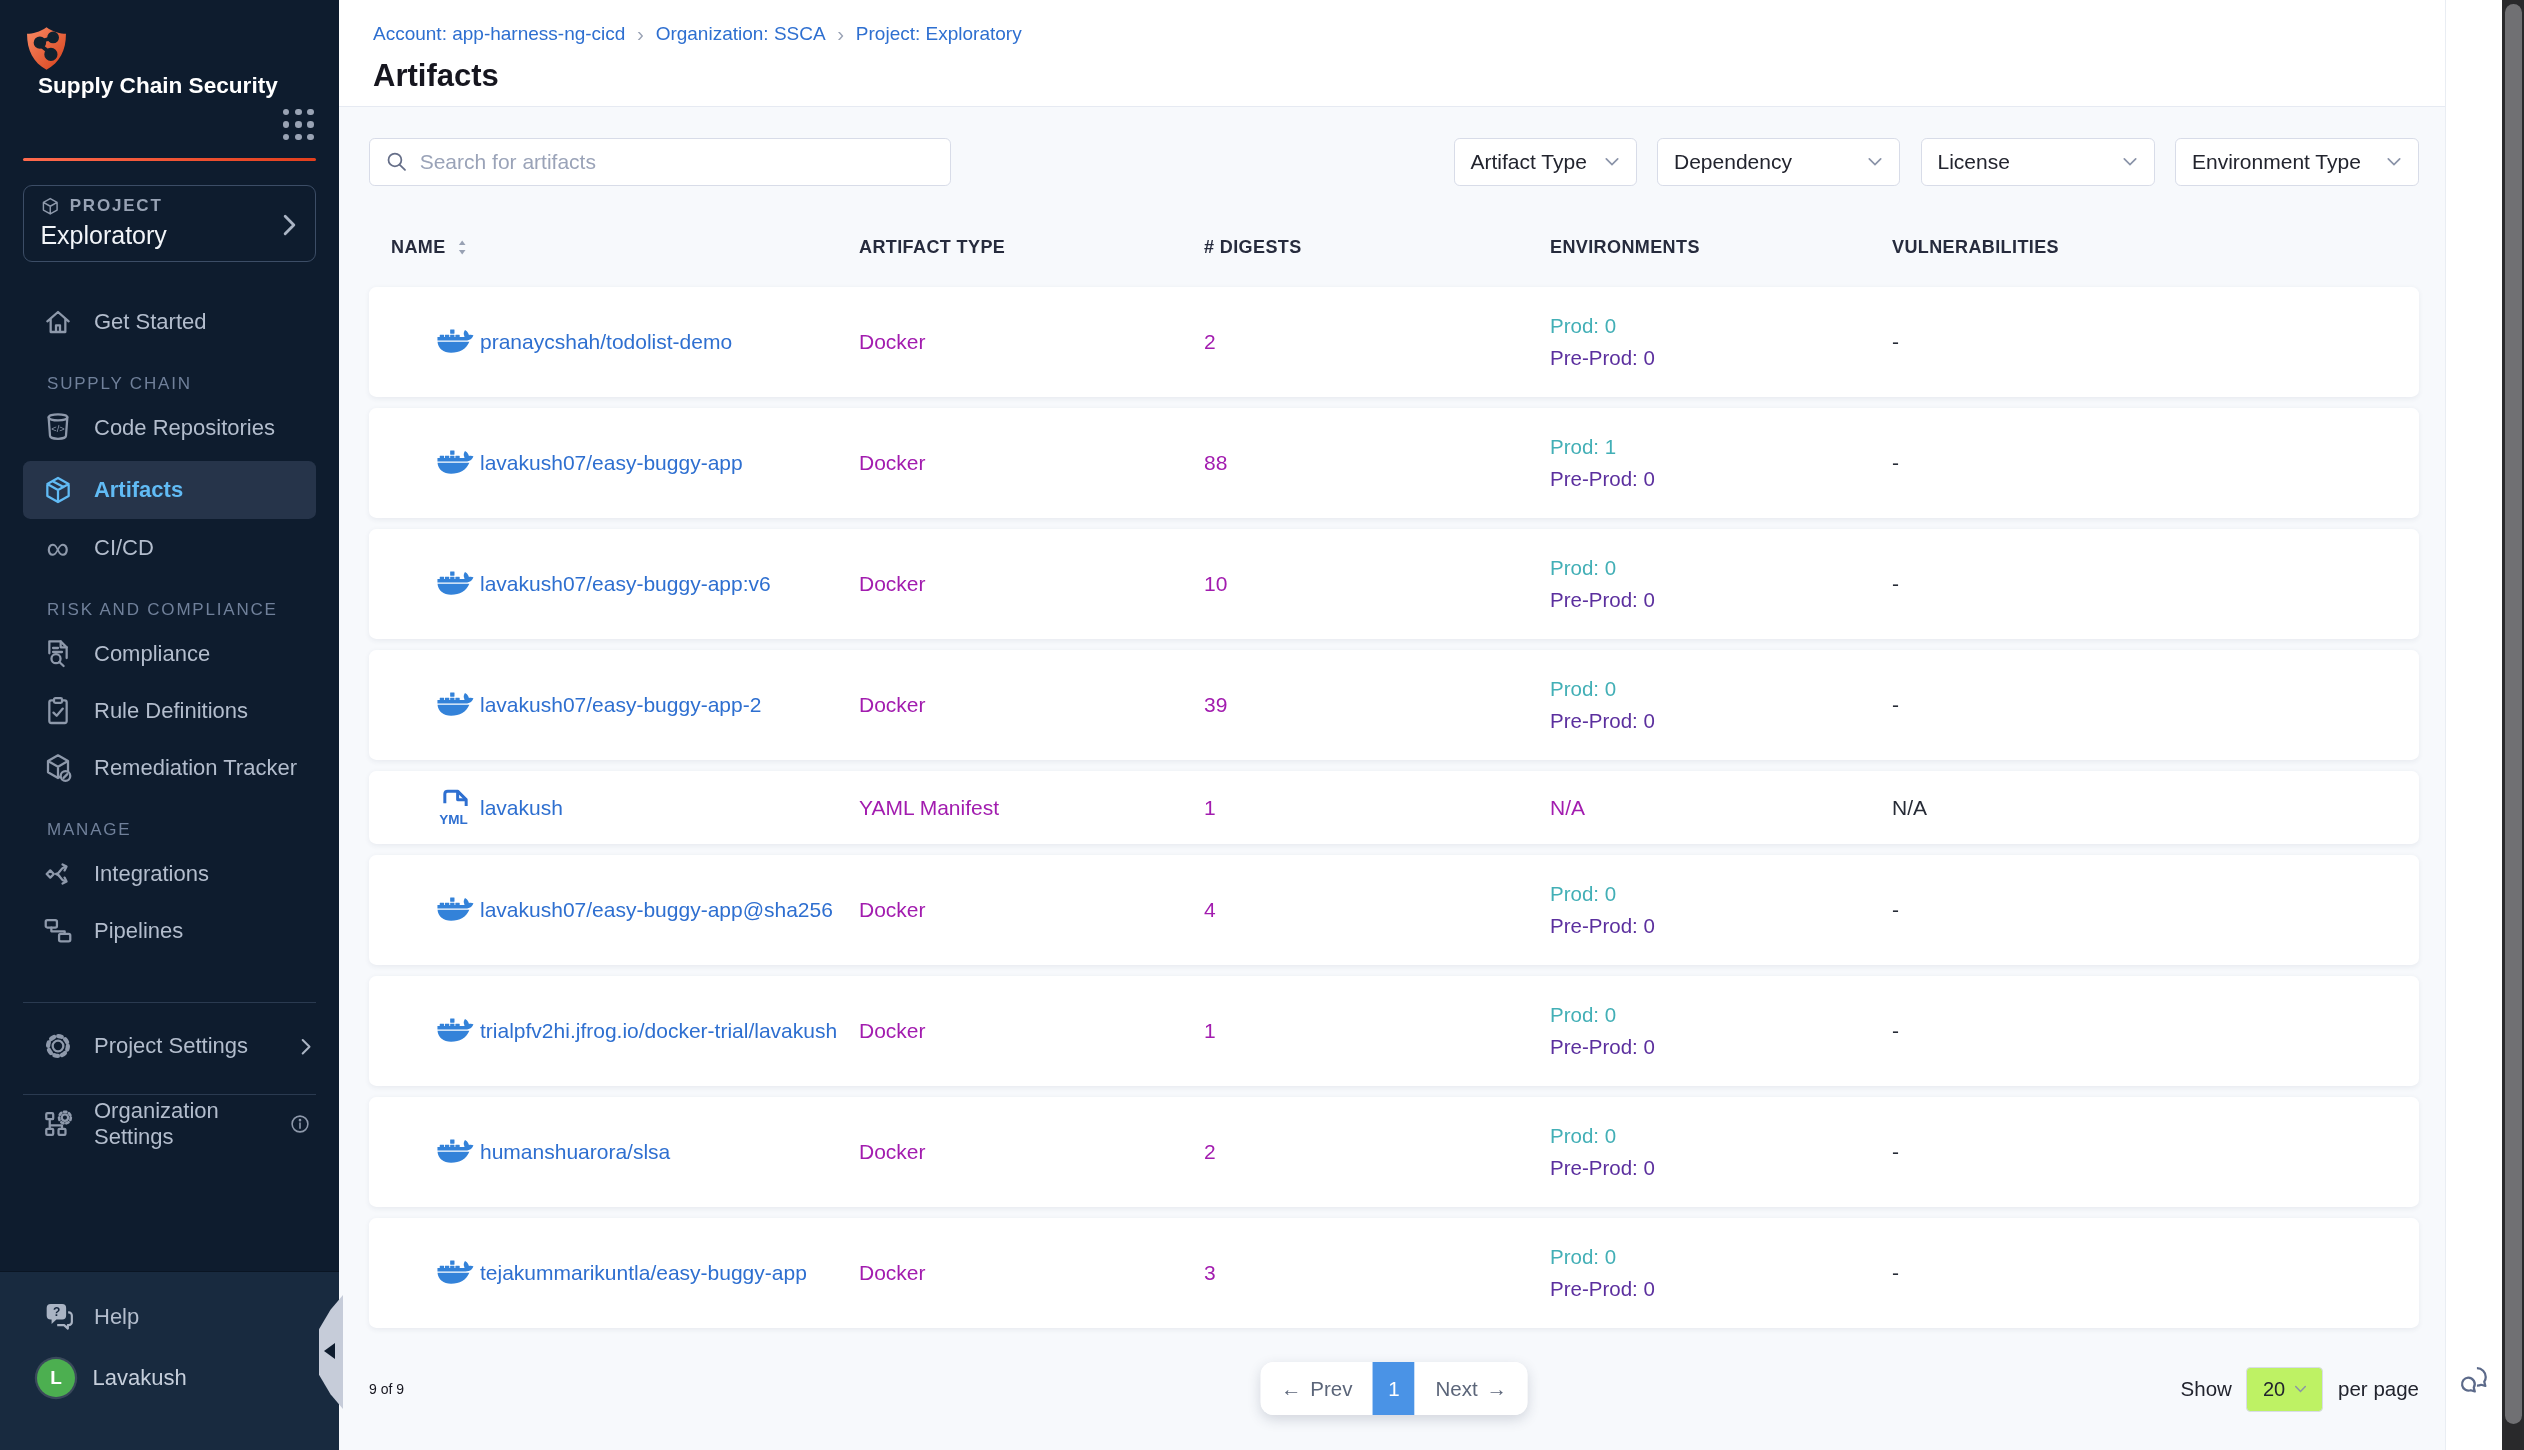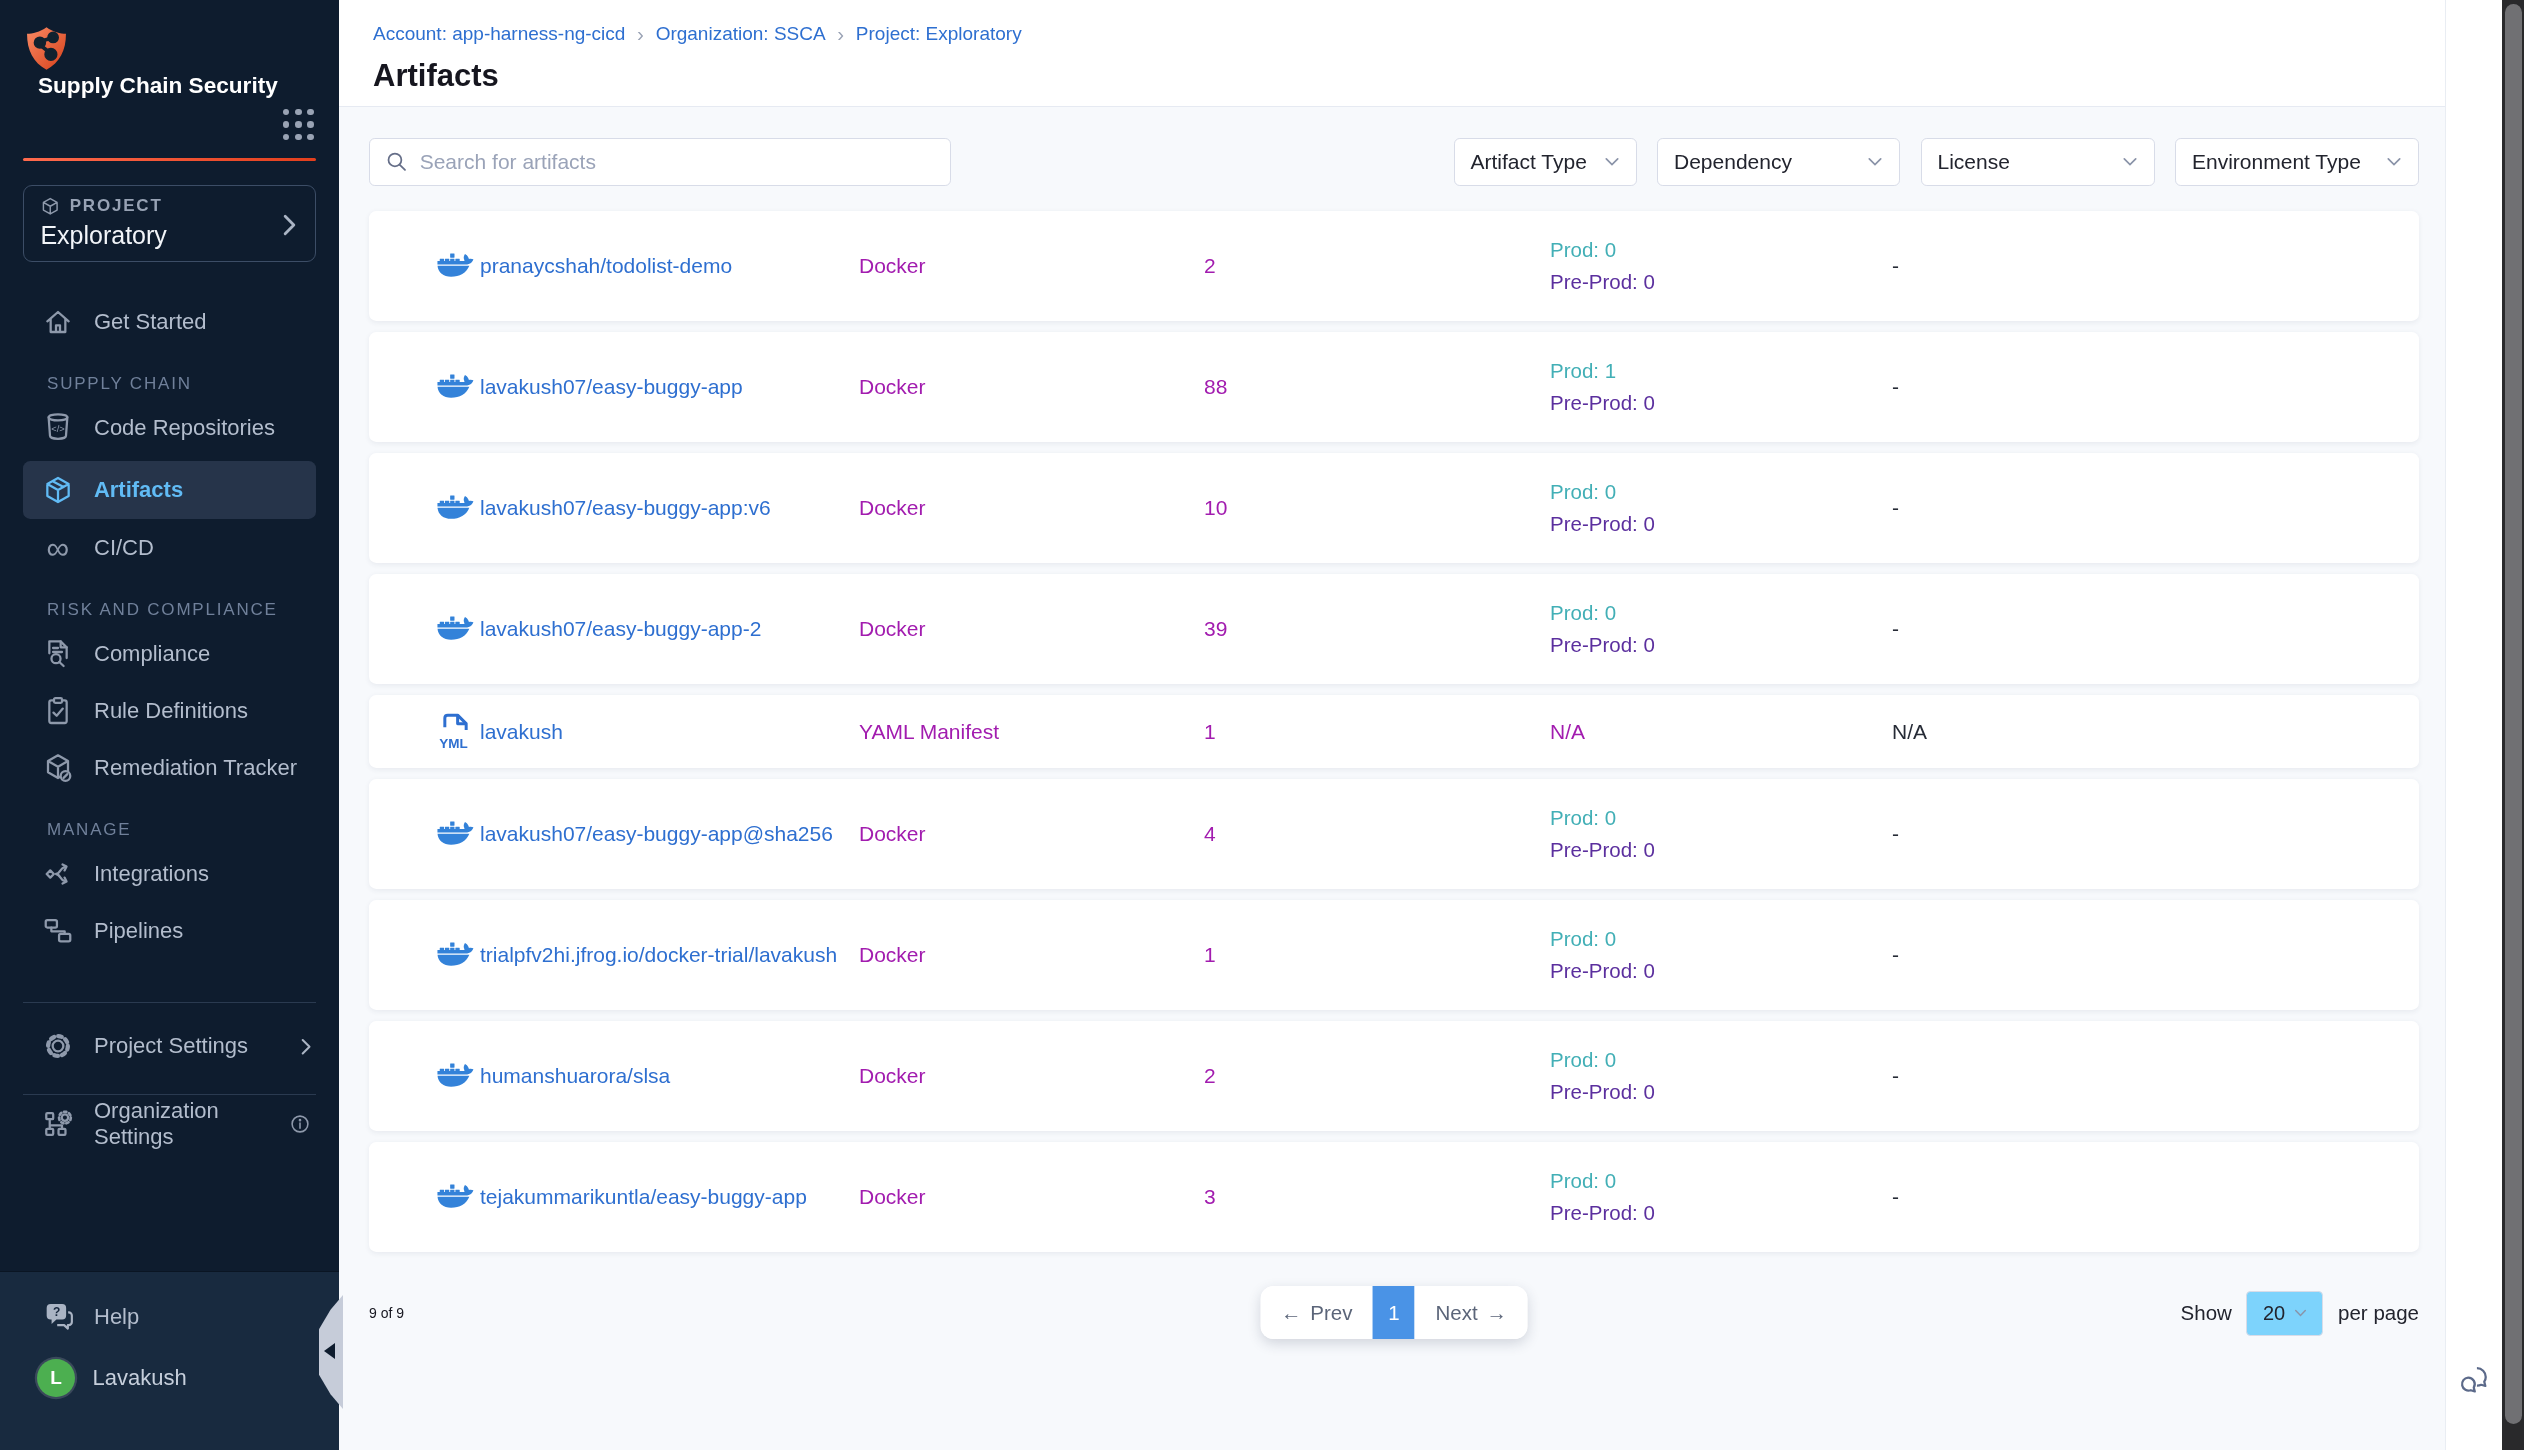--- a/index.html
+++ b/index.html
@@ -77,21 +77,21 @@
   .env-preprod { color:#5b2f9e; }
   .vuln-cell { font-size:21px; color:#262b36; }
 
   .pagination { position:relative; margin-top:34px; height:54px; display:flex; align-items:center; }
   .pg-count { font-size:14px; color:#16161f; }
   .pg-pill { position:absolute; left:50%; top:0; transform:translateX(-50%); height:53px; background:#fff; border-radius:13px; box-shadow:0 4.4px 13px rgba(40,50,80,.18); display:flex; align-items:stretch; overflow:hidden; }
   .pg-btn { display:flex; align-items:center; gap:8.8px; padding:0 20.5px; font-size:20.5px; color:#5b6579; cursor:pointer; background:#fff; border:none; font-family:inherit; }
   .pg-page { width:42px; background:#4a93e6; color:#fff; font-size:20.5px; display:flex; align-items:center; justify-content:center; cursor:pointer; }
   .pg-right { margin-left:auto; display:flex; align-items:center; gap:14.6px; }
   .pg-show,.pg-perpage { font-size:20.5px; color:#22242e; }
-  .pg-size { width:77px; height:45px; background:#7dd3fc; border:1.5px solid #d8dce8; border-radius:4.4px; display:flex; align-items:center; justify-content:center; gap:8.8px; font-size:20px; color:#22242e; cursor:pointer; }
+  .pg-size { width:77px; height:45px; background:#bef264; border:1.5px solid #d8dce8; border-radius:4.4px; display:flex; align-items:center; justify-content:center; gap:8.8px; font-size:20px; color:#22242e; cursor:pointer; }
 
   
   .right-rail { position:absolute; top:0; bottom:0; right:22.6px; width:57px; background:#fff; border-left:1.5px solid #e9edf3; z-index:4; }
   .rail-chat { position:absolute; left:50%; transform:translateX(-50%); top:1365px; cursor:pointer; }
   .scrollbar { position:absolute; top:0; bottom:0; right:0; width:22.6px; background:#29292b; z-index:4; }
   .scroll-thumb { position:absolute; left:2.9px; width:17px; top:4.4px; height:1420px; border-radius:8.8px; background:#707073; }
 
   svg { display:block; }
   .ic-stroke { stroke:#8e99ab; fill:none; stroke-width:1.7; stroke-linecap:round; stroke-linejoin:round; }
   .active .ic-stroke { stroke:#61bbf5; }
@@ -369,20 +369,35 @@
             <span>Environment Type</span>
             <span class="sel-chev">
                 <svg width="16" height="9.5" viewBox="0 0 16 10" fill="none" stroke="#8a93a8" stroke-width="1.8" stroke-linecap="round">
                   <path d="M2 2 L8 8 L14 2"></path>
                 </svg>
               </span>
           </div>
         </div>
       </div>
 
+      <div class="thead grid-cols">
+        <div class="th-name">
+          <span>NAME</span>
+          <span>
+            <svg width="12.4" height="19" viewBox="0 0 18 26">
+                <path d="M9 3 L13.8 9.5 H4.2 Z" fill="#98a1b3"></path>
+                <path d="M9 23 L4.2 16.5 H13.8 Z" fill="#98a1b3"></path>
+              </svg>
+          </span>
+        </div>
+        <div>ARTIFACT TYPE</div>
+        <div># DIGESTS</div>
+        <div>ENVIRONMENTS</div>
+        <div>VULNERABILITIES</div>
+      </div>
 
       <div class="rows">
 
         <div class="row grid-cols">
           <div class="name-cell">
             <span class="aicon">
                 <svg width="39" height="32" viewBox="0 0 27 22" fill="#3382d9">
                   <rect x="2.6" y="5.9" width="3" height="3" rx=".3"></rect>
                   <rect x="6.2" y="5.9" width="3" height="3" rx=".3"></rect>
                   <rect x="9.8" y="5.9" width="3" height="3" rx=".3"></rect>

